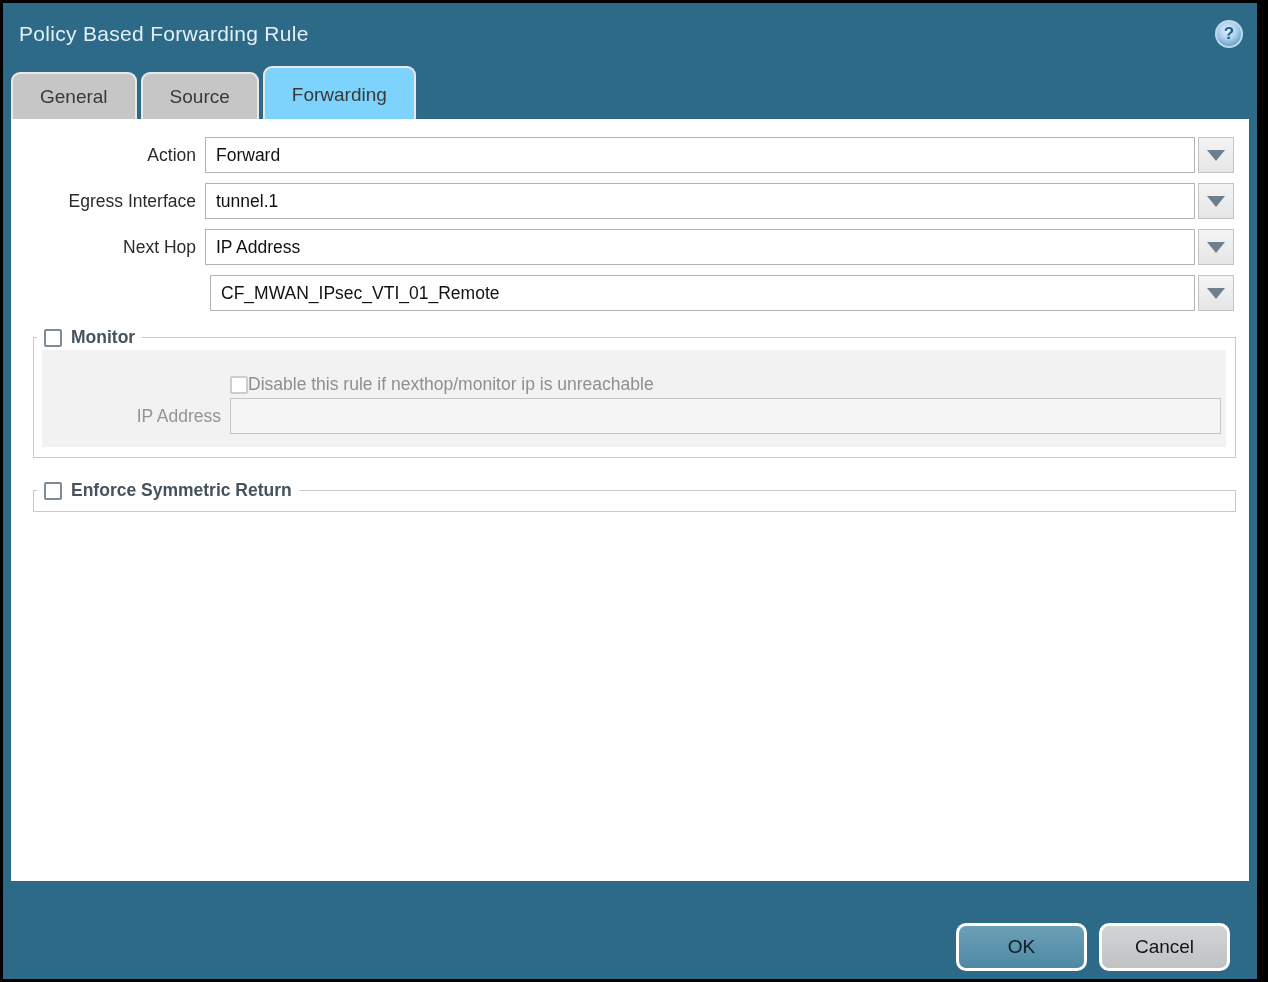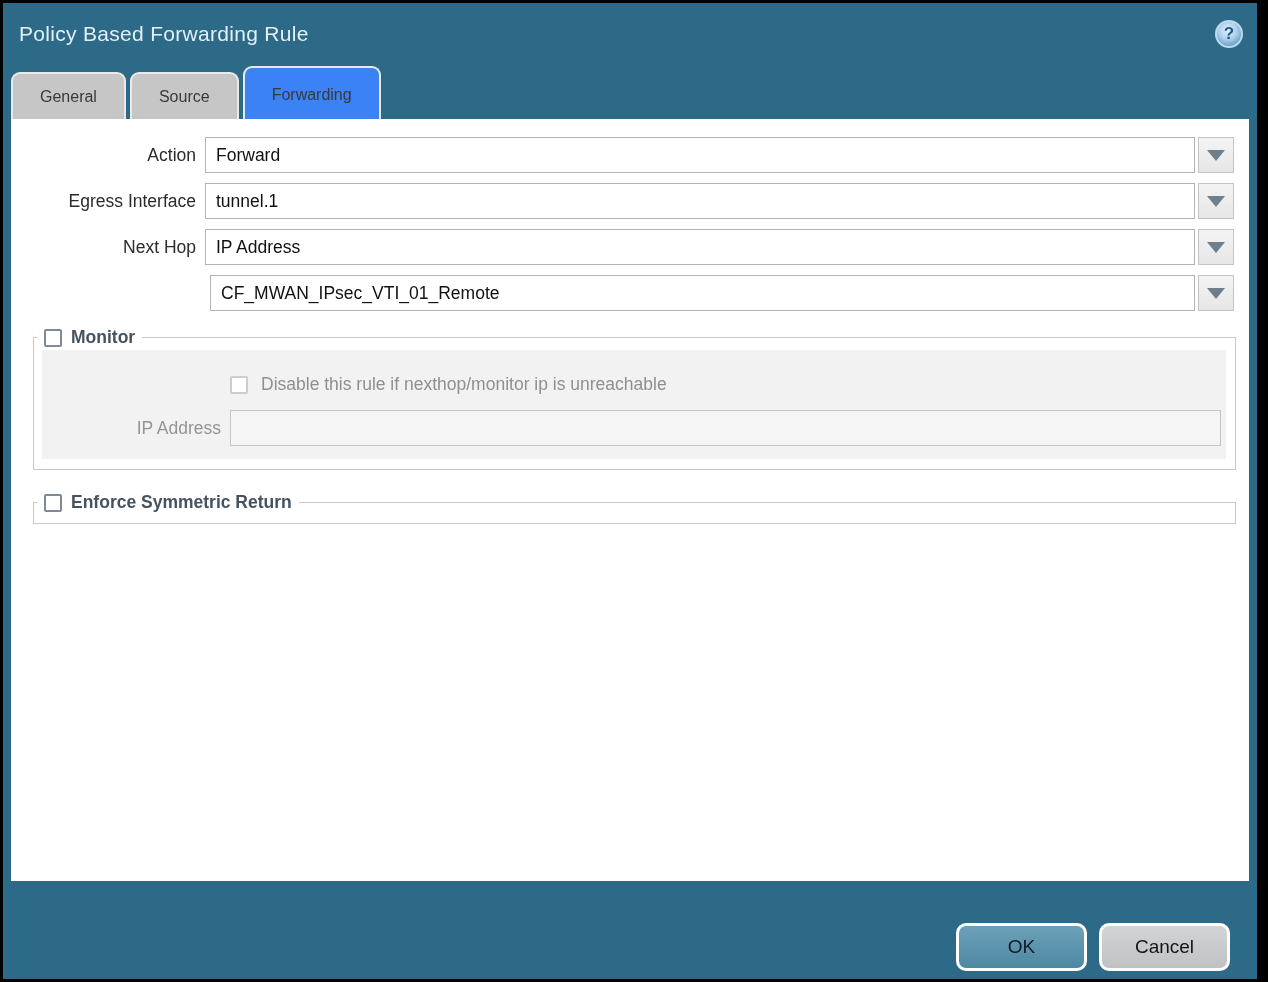--- a/index.html
+++ b/index.html
@@ -23,27 +23,27 @@
   .help {
     width:28px; height:28px; border-radius:50%;
     background:radial-gradient(circle at 45% 35%, #e6f2fb 0%, #a9cfeb 45%, #3a7fb4 100%);
     border:2px solid #bcd9ee;
     display:flex; align-items:center; justify-content:center;
     color:#1c5a94; font-weight:bold; font-size:17px; cursor:pointer;
   }
   
   .tabs { display:flex; align-items:flex-end; gap:4px; padding-left:8px; height:54px; }
   .tab {
-    background:#c6c6c6; color:#393939; font-size:16px;
+    background:#c6c6c6; color:#393939; font-size:19px;
     padding:0 27px; height:47px; line-height:45px;
     border:2px solid #e9e9e9; border-bottom:none;
     border-top-left-radius:9px; border-top-right-radius:9px;
     white-space:nowrap; cursor:pointer;
   }
-  .tab.active { background:#3b82f6; height:53px; line-height:53px; }
+  .tab.active { background:#7dd3fc; height:53px; line-height:53px; }
   
   .content {
     margin:0 8px; height:762px; background:#fff;
     padding-top:18px; overflow:hidden;
   }
   .frow { display:flex; align-items:center; margin:0 15px 10px 8px; }
   .flabel {
     width:177px; text-align:right; margin-right:9px;
     color:#2b2b2b; font-size:17.5px; flex:none;
   }
@@ -76,21 +76,21 @@
   .cb.disabled { border-color:#cdcdcd; cursor:default; }
   .legend-label { font-weight:bold; color:#46535f; font-size:17.5px; }
   .monitor-panel { background:#f2f2f2; margin:2px 9px 0 8px; padding:9px 5px 13px 0; }
   .prow { display:flex; align-items:center; }
   .plabel {
     width:179px; text-align:right; margin-right:9px;
     color:#949494; font-size:17.5px; flex:none;
   }
   .input.beige { background:#f4eedc; border-color:#cfcaba; }
   .input.gray-disabled { background:#f5f5f5; border-color:#c6c6c6; color:#8f8f8f; }
-  .check-row { display:flex; align-items:center; gap:13px; margin:15px 0 15px 188px; }
+  .check-row { display:flex; align-items:center; margin:15px 0 3px 188px; }
   .check-row .txt { color:#8f8f8f; font-size:17.5px; }
   
   .nh-table { margin:4px 9px 0 8px; }
   .thead {
     height:50px; background:#b2b6ba; color:#eef1f2; font-size:17.5px;
     display:flex; align-items:center; padding-left:13px;
   }
   .tbody { height:152px; background:#f0f0f0; }
   .tfoot { height:45px; background:#b2b6ba; display:flex; align-items:center; gap:26px; padding-left:12px; }
   .tbtn { display:flex; align-items:center; gap:7px; color:#fdfdfd; font-size:17.5px; cursor:pointer; }

